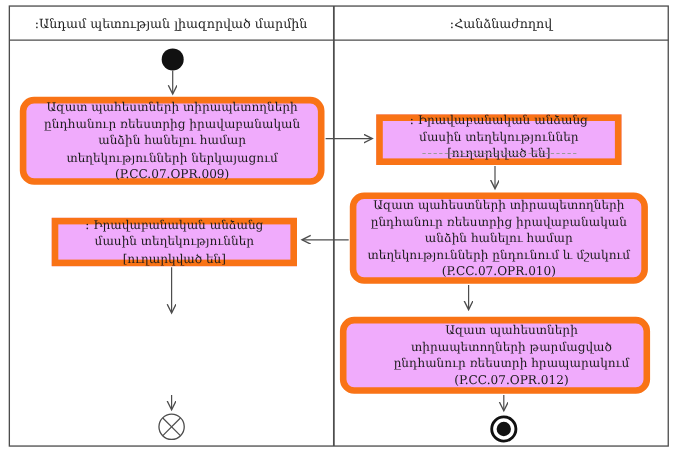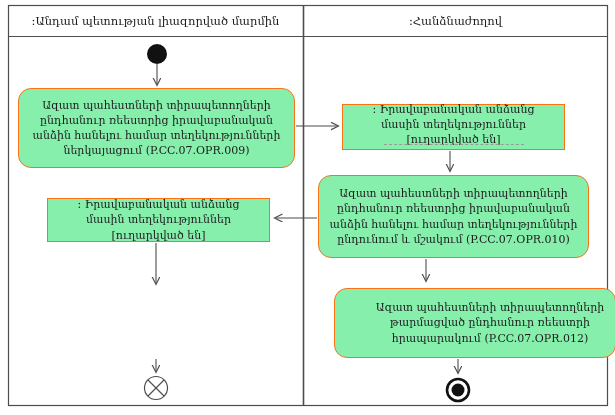--- a/index.html
+++ b/index.html
@@ -27,22 +27,22 @@
     height: 31px;
     display: flex;
     align-items: center;
     justify-content: center;
     font-size: 11.5px;
     box-sizing: border-box;
   }
   .node {
     position: absolute;
     box-sizing: border-box;
-    border: 1px solid #f97316;
-    background: #86efac;
+    border: 6px solid #f97316;
+    background: #f0abfc;
     display: flex;
     align-items: center;
     justify-content: center;
     text-align: center;
     font-size: 11px;
     line-height: 1.38;
     padding: 3px 10px;
   }
   .action {
     border-radius: 13px;
@@ -113,17 +113,17 @@
 
   <div class="node action" style="left:318px; top:175px; width:271px; height:83px;">
     <span>Ազատ պահեստների տիրապետողների ընդհանուր ռեեստրից իրավաբանական անձին հանելու համար տեղեկությունների ընդունում և մշակում (P.CC.07.OPR.010)</span>
   </div>
 
   <div class="node object" style="left:47px; top:198px; width:223px; height:44px;">
     <span>: Իրավաբանական անձանց մասին տեղեկություններ [ուղարկված են]</span>
   </div>
 
 
-  <div class="node action" style="left:334px; top:288px; width:282px; height:70px;padding-left:40px;">
+  <div class="node action" style="left:309px; top:288px; width:282px; height:70px;padding-left:40px;">
     <span>Ազատ պահեստների տիրապետողների թարմացված ընդհանուր ռեեստրի հրապարակում (P.CC.07.OPR.012)</span>
   </div>
 
 </div>
 
 </body></html>

